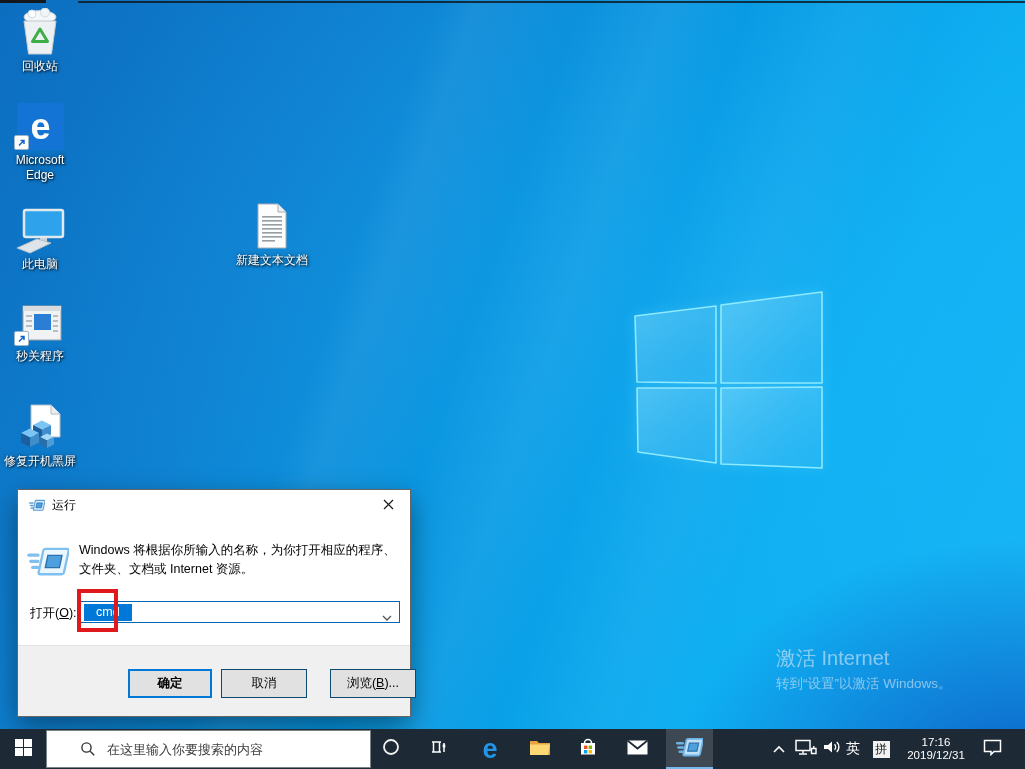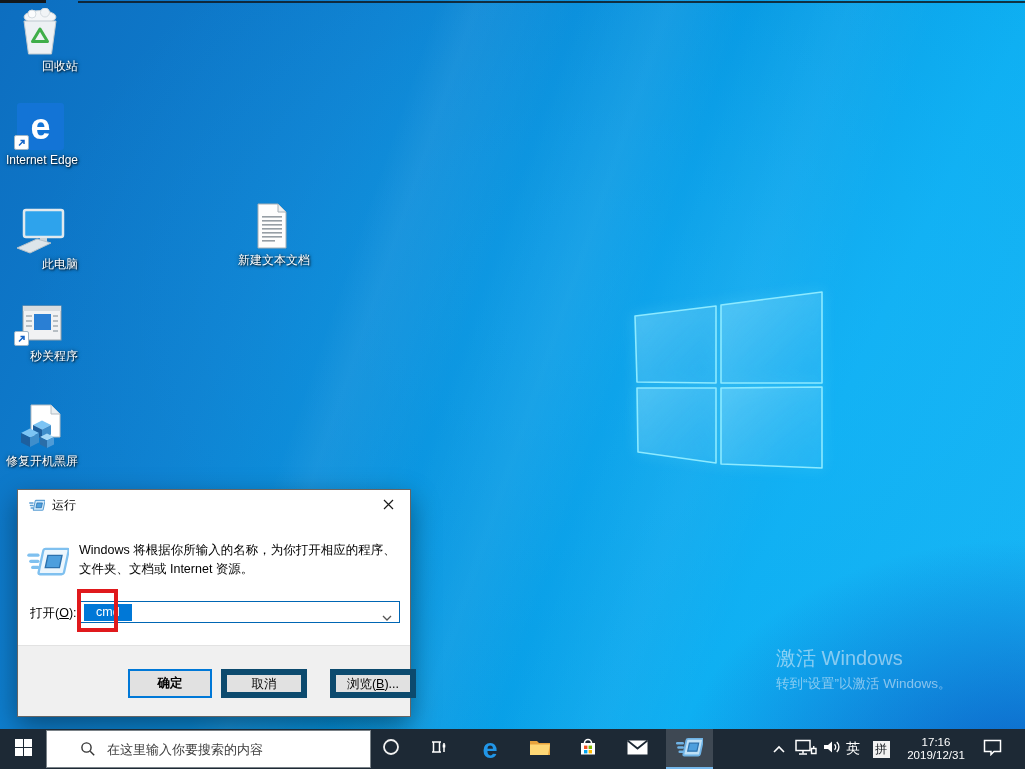--- a/index.html
+++ b/index.html
@@ -12,21 +12,21 @@
   .rays{position:absolute;inset:0;pointer-events:none;
     background:linear-gradient(109deg, transparent 34%, rgba(255,255,255,.05) 37%, transparent 45%,
       rgba(255,255,255,.06) 52%, transparent 58%, rgba(255,255,255,.04) 66%, transparent 73%);}
   .top-artifact1{position:absolute;left:0;top:0;width:46px;height:3px;background:#13181c;}
   .top-artifact2{position:absolute;left:78px;top:1px;width:947px;height:2px;background:rgba(16,20,24,.8);}
 
   
   .winlogo{position:absolute;left:600px;top:270px;filter:drop-shadow(0 0 7px rgba(130,230,255,.45));}
 
   
-  .dicon{position:absolute;width:76px;text-align:right;cursor:pointer;}
+  .dicon{position:absolute;width:76px;text-align:center;cursor:pointer;}
   .dicon-img{height:50px;display:flex;align-items:flex-end;justify-content:center;position:relative;}
   .dicon-label{margin-top:3px;font-size:12px;line-height:15px;color:#fff;
     text-shadow:1px 1px 2px rgba(0,0,0,.9),0 0 4px rgba(0,0,0,.55);}
   .badge{position:absolute;left:12px;bottom:0;width:13px;height:13px;background:#fff;
     border:1px solid #9fb6c8;border-radius:2px;display:flex;align-items:center;justify-content:center;}
 
   
   .watermark{position:absolute;left:776px;top:646px;color:rgba(235,243,250,.55);}
   .wm-title{font-size:20px;line-height:24px;}
   .wm-sub{font-size:13.5px;line-height:17px;margin-top:5px;}
@@ -39,21 +39,21 @@
   .rd-title-text{margin-left:7px;font-size:12px;}
   .rd-close{position:absolute;right:0;top:0;width:44px;height:30px;display:flex;align-items:center;justify-content:center;cursor:pointer;background:transparent;border:none;}
   .rd-desc{position:absolute;left:61px;top:51px;width:318px;line-height:19px;}
   .rd-body-icon{position:absolute;left:9px;top:56px;}
   .rd-open-label{position:absolute;left:12px;top:115px;}
   .rd-combo{position:absolute;left:62px;top:111px;width:320px;height:22px;box-sizing:border-box;
     border:1px solid #0066b4;background:#fff;display:flex;align-items:center;}
   .rd-combo-value{margin-left:3px;background:#0078d7;color:#fff;padding:0 12px;font-size:12.5px;line-height:17px;}
   .rd-combo-chevron{position:absolute;right:7px;top:8px;}
   .rd-footer{position:absolute;left:0;bottom:0;width:100%;height:71px;background:#f0f0f0;border-top:1px solid #e2e2e2;box-sizing:border-box;}
-  .rd-btn{position:absolute;top:179px;height:29px;background:#e1e1e1;border:6px solid #0c4a6e;
+  .rd-btn{position:absolute;top:179px;height:29px;background:#e1e1e1;border:1px solid #0c4a6e;
     font-size:12.5px;font-family:inherit;color:#000;box-sizing:border-box;cursor:pointer;}
   .rd-btn-ok{left:110px;width:84px;border:2px solid #0078d7;font-weight:bold;}
   .rd-btn-cancel{left:203px;width:86px;}
   .rd-btn-browse{left:312px;width:86px;}
   .ukey{text-decoration:underline;}
 
   
   .red-annot{position:absolute;left:77px;top:589px;width:41px;height:43px;border:4px solid #e0191c;box-sizing:border-box;z-index:20;}
 
   
@@ -125,21 +125,21 @@
       <svg width="47" height="47" viewBox="0 0 47 47">
         <rect width="47" height="47" rx="3" fill="#1374d6"></rect>
         <text x="23.5" y="36" font-size="36" font-weight="bold" fill="#ffffff" text-anchor="middle" font-family="Liberation Sans, DejaVu Sans, sans-serif">e</text>
       </svg>
       <span class="badge">
         <svg width="9" height="9" viewBox="0 0 9 9">
             <path d="M2 7.5 L7 2.5 M3.5 2.5 H7 V6" stroke="#1464c8" stroke-width="1.5" fill="none"></path>
           </svg>
       </span>
     </div>
-    <div class="dicon-label">Internet Edge</div>
+    <div class="dicon-label">Microsoft Edge</div>
   </div>
 
   <div class="dicon" style="left:2px;top:204px">
     <div class="dicon-img">
       <svg width="50" height="46" viewBox="0 0 50 46">
         <rect x="9" y="2" width="39" height="27" rx="2" fill="#2ea3ec" stroke="#e1e9ee" stroke-width="2.5"></rect>
         <rect x="25" y="30" width="7" height="4" fill="#ccd5db"></rect>
         <polygon points="2,40 22,31 36,35 15,45" fill="#dde5ea" stroke="#b6c2ca"></polygon>
       </svg>
     </div>
@@ -201,21 +201,21 @@
         <polygon points="22,30 13,34.5 13,44 22,39.5" fill="#3f8ecb"></polygon>
         <polygon points="23,34 30,30.5 37,34 30,37.5" fill="#a6d9f8"></polygon>
         <polygon points="23,34 30,37.5 30,45 23,41.5" fill="#2a6ea9"></polygon>
         <polygon points="37,34 30,37.5 30,45 37,41.5" fill="#4f9bd6"></polygon>
       </svg>
     </div>
     <div class="dicon-label">修复开机黑屏</div>
   </div>
 
   <div class="watermark">
-    <div class="wm-title">激活 Windows</div>
+    <div class="wm-title">激活 Internet</div>
     <div class="wm-sub">转到“设置”以激活 Windows。</div>
   </div>
 
   <div class="rdialog">
     <div class="rd-titlebar">
       <span class="rd-title-icon">
         <svg width="16" height="13" viewBox="0 0 44 34">
           <g transform="translate(6,0) skewX(-12)">
             <rect x="12" y="3" width="27" height="27" rx="2" fill="#cfe9fb" stroke="#5c9fd4" stroke-width="3"></rect>
             <rect x="18" y="10" width="15" height="13" fill="#4e9fdd" stroke="#2c71ad" stroke-width="2"></rect>

